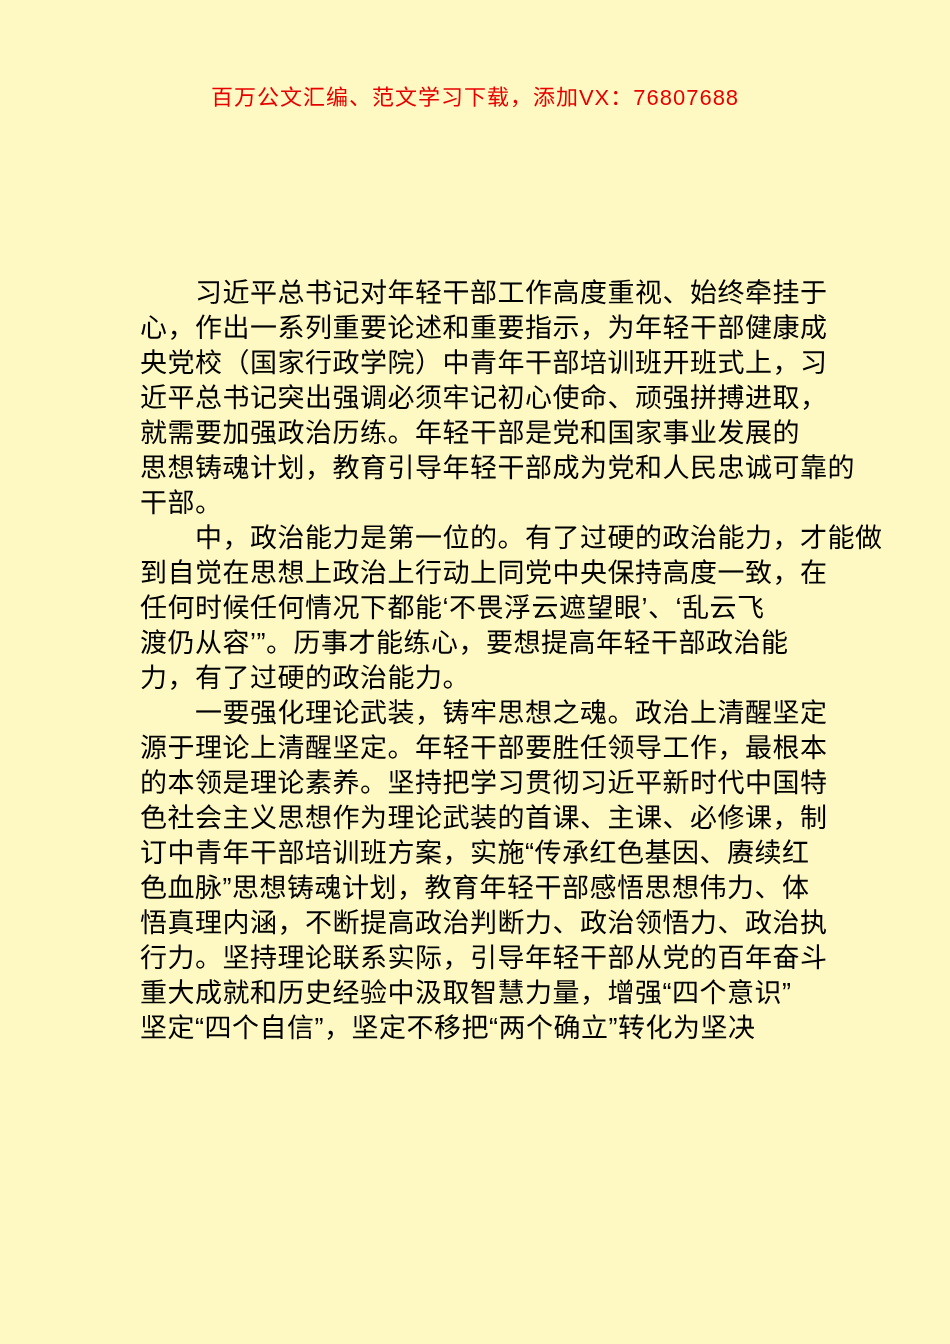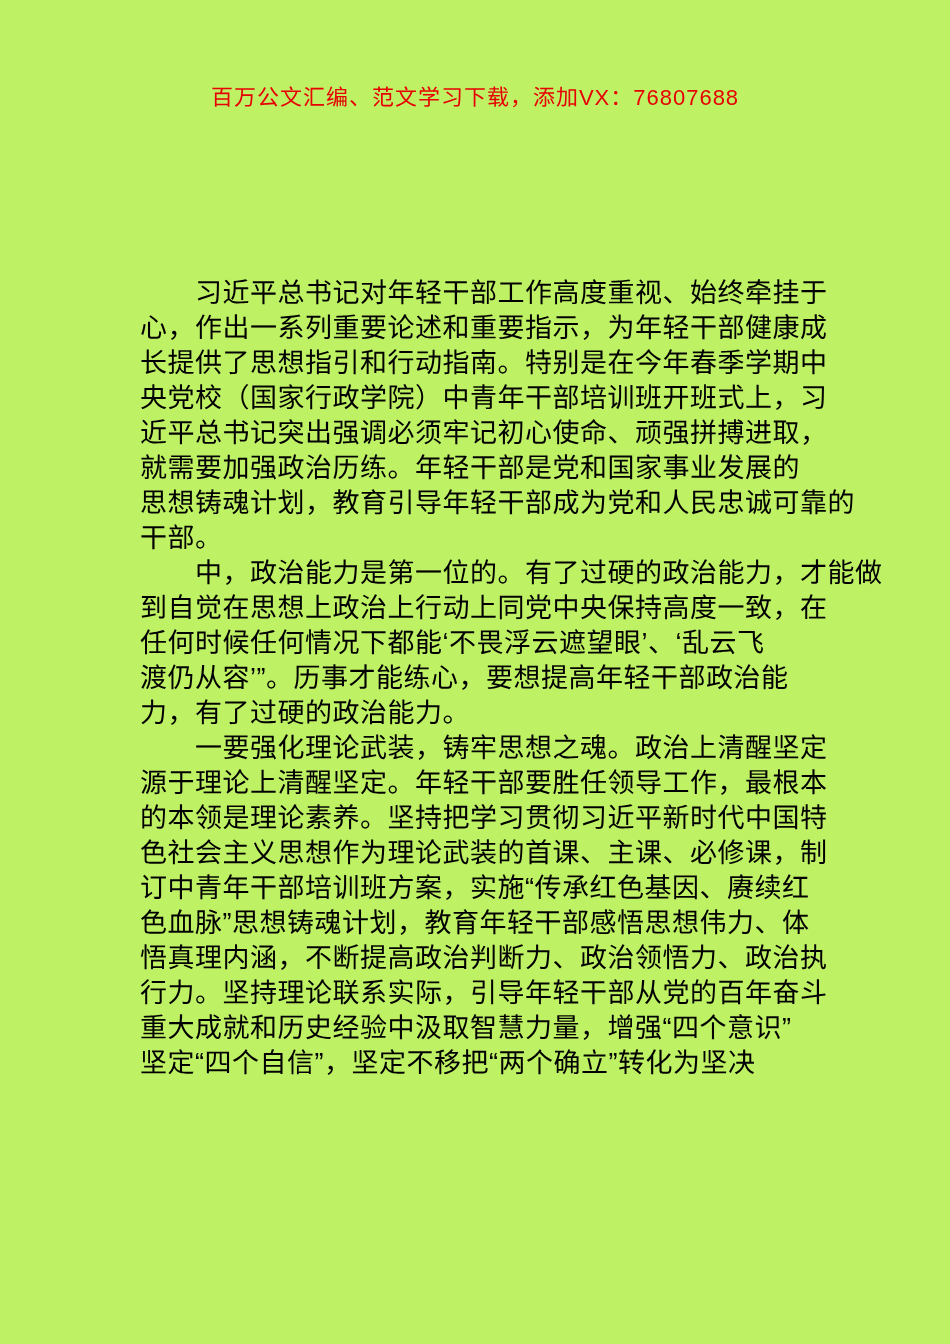--- a/index.html
+++ b/index.html
@@ -53,30 +53,29 @@
     height: 35px;
     line-height: 35px;
     white-space: nowrap;
     letter-spacing: 0.5px;
   }
   .para .line:first-child { padding-left: 55px; }
 </style>
 </head>
 <body>
 
-<div class="page" style="background: #bef264;">
+<div class="page" style="background: #fef9c3;">
 
   <div class="notice" style="color: rgb(230, 0, 0);">百万公文汇编、范文学习下载，添加VX：76807688</div>
 
 
   <div class="doc-body">
       <div class="para para-body">
         <div class="line">习近平总书记对年轻干部工作高度重视、始终牵挂于</div>
         <div class="line">心，作出一系列重要论述和重要指示，为年轻干部健康成</div>
-        <div class="line">长提供了思想指引和行动指南。特别是在今年春季学期中</div>
         <div class="line">央党校（国家行政学院）中青年干部培训班开班式上，习</div>
         <div class="line">近平总书记突出强调必须牢记初心使命、顽强拼搏进取，</div>
         <div class="line">就需要加强政治历练。年轻干部是党和国家事业发展的</div>
         <div class="line">思想铸魂计划，教育引导年轻干部成为党和人民忠诚可靠的</div>
         <div class="line">干部。</div>
       </div>
       <div class="para para-body">
         <div class="line">中，政治能力是第一位的。有了过硬的政治能力，才能做</div>
         <div class="line">到自觉在思想上政治上行动上同党中央保持高度一致，在</div>
         <div class="line">任何时候任何情况下都能‘不畏浮云遮望眼’、‘乱云飞</div>

